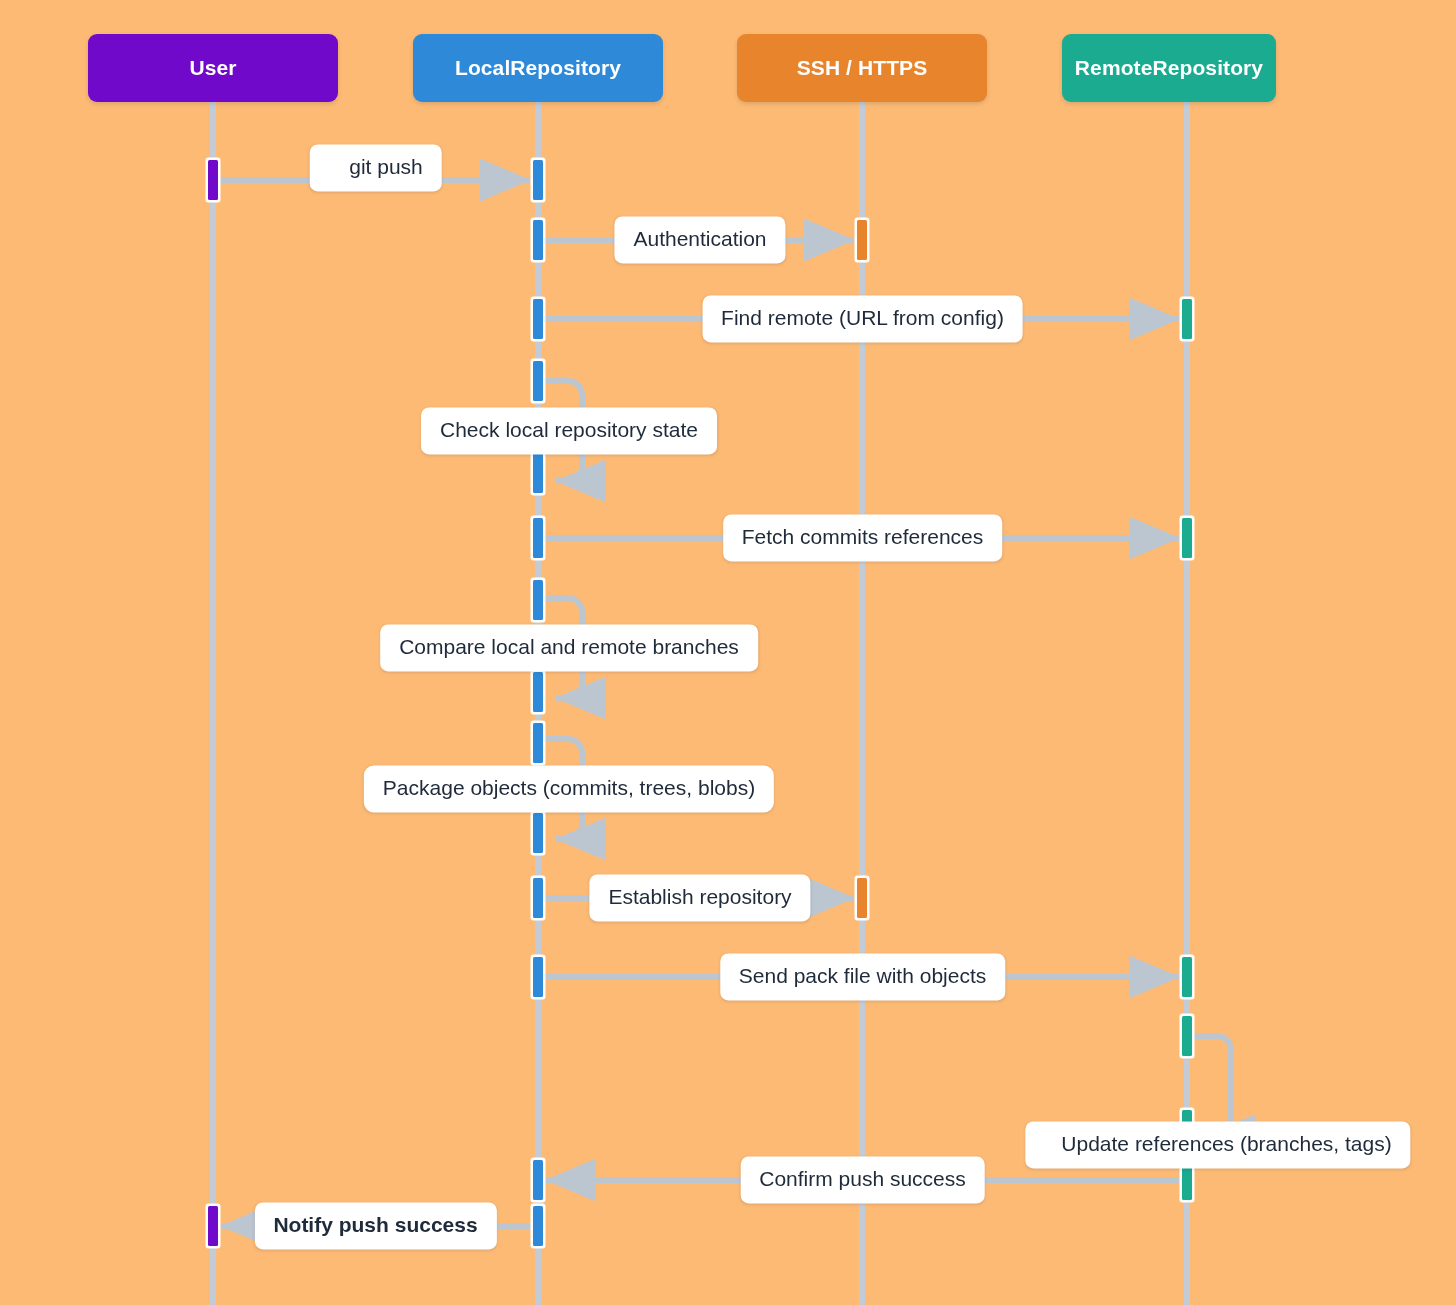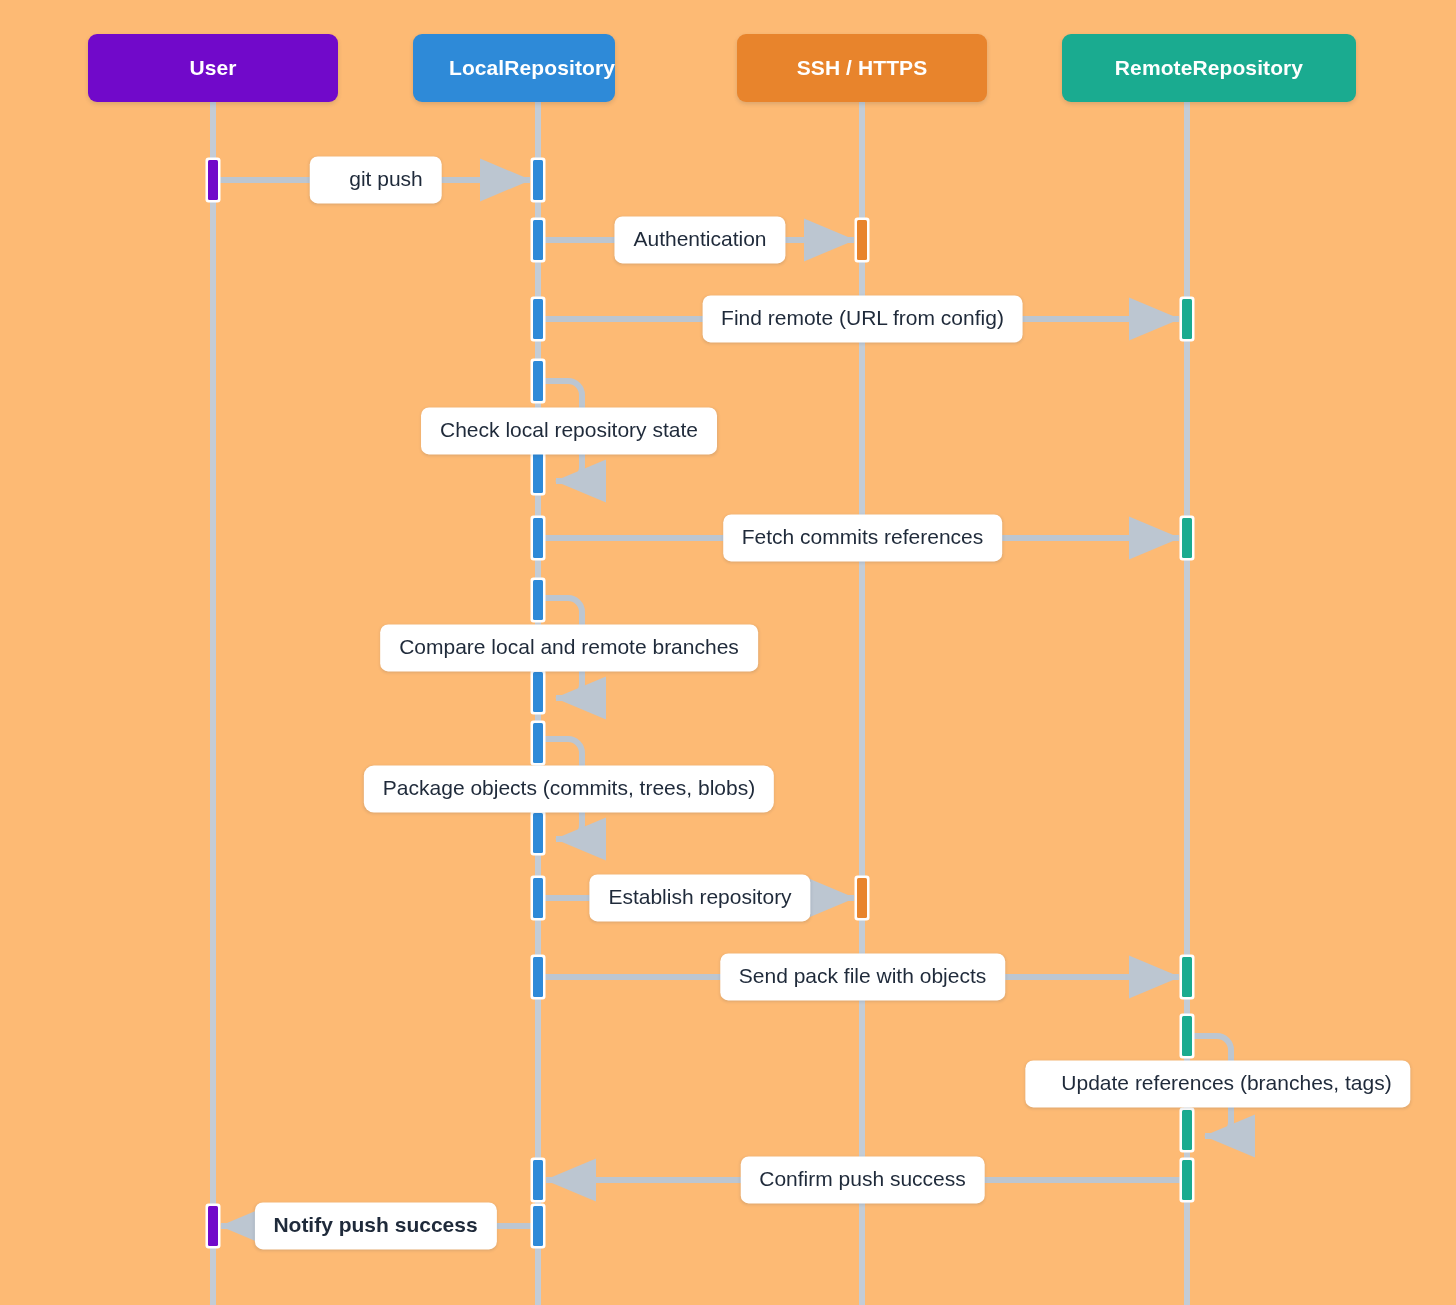--- a/index.html
+++ b/index.html
@@ -187,37 +187,37 @@
         <g>
           <rect x="1179.5" y="1157.5" width="15" height="45" rx="3" fill="#ffffff"></rect>
           <rect x="1182" y="1160" width="10" height="40" rx="1.5" fill="#1aab90"></rect>
         </g>
       </g>
   </svg>
   <div id="participants-layer">
       <div class="participant" style="left: 88px; top: 34px; width: 250px; background: rgb(113, 9, 202);">
         <span>User</span>
       </div>
-      <div class="participant" style="left: 413px; top: 34px; width: 202px; background: rgb(46, 138, 216); justify-content: flex-end;">
+      <div class="participant" style="left: 413px; top: 34px; width: 250px; background: rgb(46, 138, 216);">
         <span>LocalRepository</span>
       </div>
       <div class="participant" style="left: 737px; top: 34px; width: 250px; background: rgb(232, 132, 44);">
         <span>SSH / HTTPS</span>
       </div>
-      <div class="participant" style="left: 1062px; top: 34px; width: 294px; background: rgb(26, 171, 144);">
+      <div class="participant" style="left: 1062px; top: 34px; width: 214px; background: rgb(26, 171, 144);">
         <span>RemoteRepository</span>
       </div>
     </div>
   <div id="labels-layer">
-      <div class="msg-label" style="left: 375.5px; top: 180px; padding-left: 40px;">git push</div>
+      <div class="msg-label" style="left: 375.5px; top: 168px; padding-left: 40px;">git push</div>
       <div class="msg-label" style="left: 700px; top: 240px;">Authentication</div>
       <div class="msg-label" style="left: 862.5px; top: 319px;">Find remote (URL from config)</div>
       <div class="msg-label" style="left: 569px; top: 431px;">Check local repository state</div>
       <div class="msg-label" style="left: 862.5px; top: 538px;">Fetch commits references</div>
       <div class="msg-label" style="left: 569px; top: 648px;">Compare local and remote branches</div>
       <div class="msg-label" style="left: 569px; top: 789px; border-radius: 10px;">Package objects (commits, trees, blobs)</div>
       <div class="msg-label" style="left: 700px; top: 898px;">Establish repository</div>
       <div class="msg-label" style="left: 862.5px; top: 977px;">Send pack file with objects</div>
-      <div class="msg-label" style="left: 1218px; top: 1084px; padding-left: 36px;">Update references (branches, tags)</div>
+      <div class="msg-label" style="left: 1218px; top: 1145px; padding-left: 36px;">Update references (branches, tags)</div>
       <div class="msg-label" style="left: 862.5px; top: 1180px;">Confirm push success</div>
       <div class="msg-label" style="left: 375.5px; top: 1226px; font-weight: bold;">Notify push success</div>
     </div>
 </div>
 
 </body></html>

